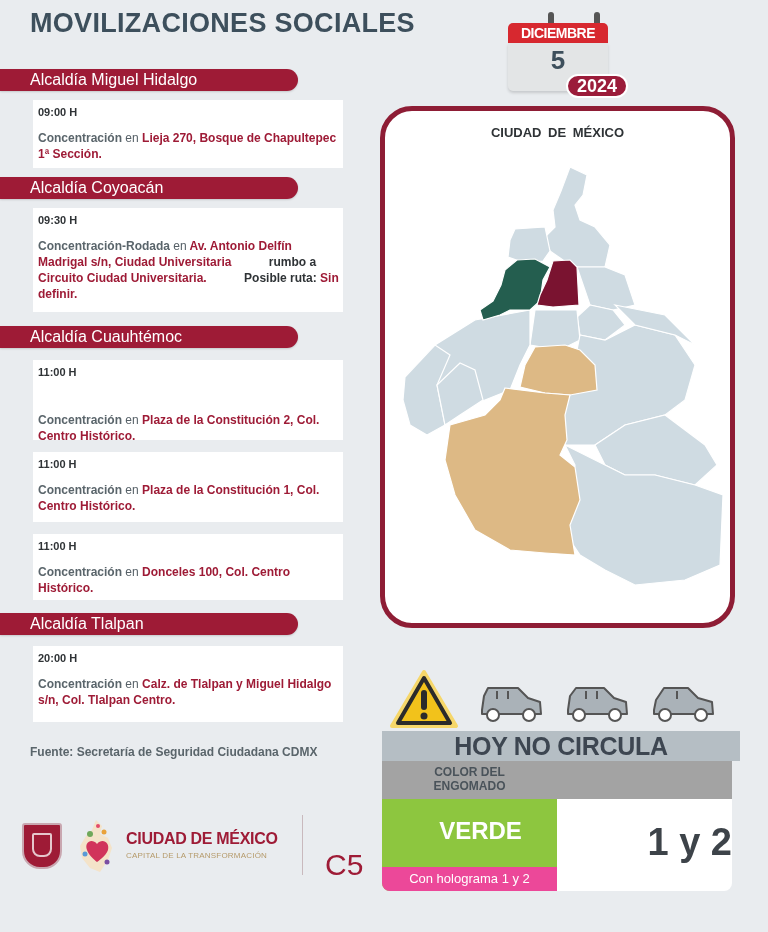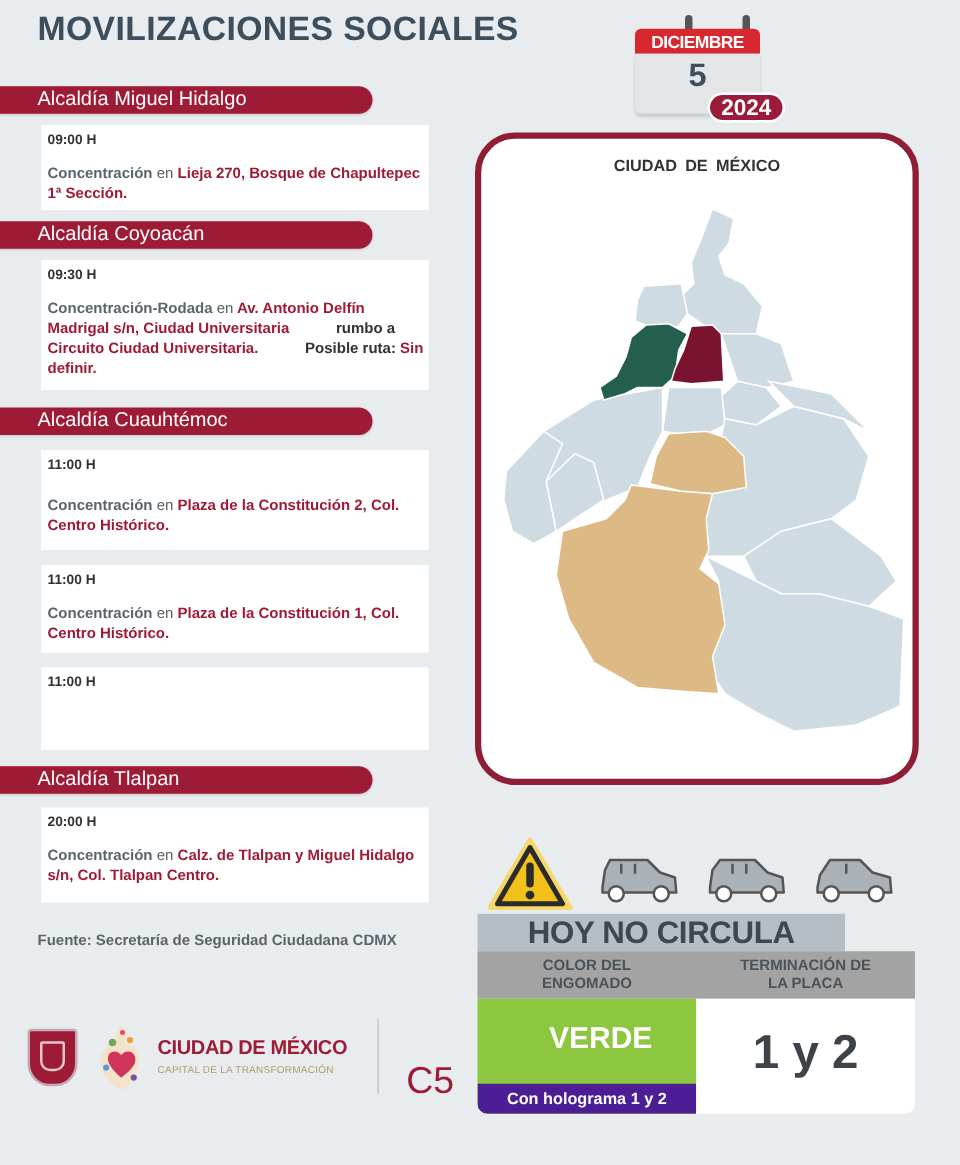--- a/index.html
+++ b/index.html
@@ -39,28 +39,28 @@
   .logo-c5 { position: absolute; left: 325px; top: 848px; font-size: 30px; color: #9e1b36; }
 
   
   .map-panel { position: absolute; left: 380px; top: 106px; width: 355px; height: 522px; background: #fff; border: 5px solid #8e1d35; border-radius: 32px; }
   .map-title { position: absolute; left: 0; top: 14px; width: 100%; text-align: center; font-size: 13px; font-weight: bold; color: #2f3336; word-spacing: 3px; }
   .map-svg { position: absolute; left: 0; top: 0; }
 
   
   .warn { position: absolute; left: 388px; top: 668px; width: 72px; height: 64px; }
   .car { position: absolute; top: 684px; width: 66px; height: 40px; }
-  .hnc-band { position: absolute; left: 382px; top: 731px; width: 294px; height: 30px; background: #b5bec4; color: #3d4651; font-size: 25px; font-weight: bold; text-align: center; line-height: 30px; letter-spacing: -0.3px; }
+  .hnc-band { position: absolute; left: 382px; top: 731px; width: 358px; height: 30px; background: #b5bec4; color: #3d4651; font-size: 25px; font-weight: bold; text-align: center; line-height: 30px; letter-spacing: -0.3px; }
   .hnc-sub { position: absolute; left: 382px; top: 761px; width: 350px; height: 38px; background: #a3a3a3; }
   .hnc-sub div { position: absolute; top: 4px; font-size: 12px; font-weight: bold; color: #4a535a; text-align: center; line-height: 14px; }
   .hnc-color { position: absolute; left: 382px; top: 799px; width: 175px; height: 92px; background: #8dc63f; border-radius: 0 0 0 8px; overflow: hidden; }
   .hnc-color .label { position: absolute; left: 0; top: 18px; width: 197px; text-align: center; color: #fff; font-size: 24px; font-weight: bold; }
-  .hnc-color .holo { position: absolute; left: 0; top: 68px; width: 175px; height: 24px; background: #4c1d95; color: #fff; font-size: 13px; font-weight: bold; text-align: center; line-height: 24px; }
+  .hnc-color .holo { position: absolute; left: 0; top: 68px; width: 175px; height: 24px; background: #ec4899; color: #fff; font-size: 13px; font-weight: normal; text-align: center; line-height: 24px; }
   .hnc-plate { position: absolute; left: 557px; top: 799px; width: 175px; height: 92px; background: #fff; border-radius: 0 0 8px 0; }
-  .hnc-plate .num { position: absolute; left: 0; top: 22px; width: 175px; text-align: center; font-size: 38px; font-weight: bold; color: #3d4349; }
+  .hnc-plate .num { position: absolute; left: 0; top: 22px; width: 175px; text-align: right; font-size: 38px; font-weight: bold; color: #3d4349; }
 </style>
 </head>
 <body>
 
 <div class="title">MOVILIZACIONES SOCIALES</div>
 
 <div class="cal">
   <div class="ring l"></div>
   <div class="ring r"></div>
   <div class="head">DICIEMBRE</div>
@@ -89,36 +89,41 @@
     <span class="dark">rumbo a</span>
     <span class="hl">Circuito Ciudad Universitaria.</span>
     <span class="dark">Posible ruta:</span>
     <span class="hl">Sin definir.</span>
   </div>
 </div>
 
 <div class="section-head" style="top:326px">Alcaldía Cuauhtémoc</div>
 <div class="card" style="top:360px;height:80px">
   <div class="time">11:00 H</div>
-  <div class="desc" style="margin-top:18px">
+  <div class="desc" style="margin-top:34px">
     <span class="lead">Concentración</span>
     <span class="plain">en</span>
     <span class="hl">Plaza de la Constitución 2, Col. Centro Histórico.</span>
   </div>
 </div>
 <div class="card" style="top:452px;height:70px">
   <div class="time">11:00 H</div>
   <div class="desc">
     <span class="lead">Concentración</span>
     <span class="plain">en</span>
     <span class="hl">Plaza de la Constitución 1, Col. Centro Histórico.</span>
   </div>
 </div>
 <div class="card" style="top:534px;height:66px">
   <div class="time">11:00 H</div>
+  <div class="desc">
+    <span class="lead">Concentración</span>
+    <span class="plain">en</span>
+    <span class="hl">Donceles 100, Col. Centro Histórico.</span>
+  </div>
 </div>
 
 <div class="section-head" style="top:613px">Alcaldía Tlalpan</div>
 <div class="card" style="top:646px;height:76px">
   <div class="time">20:00 H</div>
   <div class="desc">
     <span class="lead">Concentración</span>
     <span class="plain">en</span>
     <span class="hl">Calz. de Tlalpan y Miguel Hidalgo s/n, Col. Tlalpan Centro.</span>
   </div>
@@ -207,22 +212,20 @@
   <path d="M4 26 L6 16 L14 4 L38 4 L48 14 L62 18 L63 30 L4 30 Z" fill="#aab2b8" stroke="#555" stroke-width="2" stroke-linejoin="round"></path>
   <line x1="27" y1="7" x2="27" y2="15" stroke="#555" stroke-width="2"></line>
   <circle cx="15" cy="31" r="6" fill="#fff" stroke="#555" stroke-width="2"></circle>
     <circle cx="51" cy="31" r="6" fill="#fff" stroke="#555" stroke-width="2"></circle>
 </svg>
 
 <div class="hnc-band">HOY NO CIRCULA</div>
 <div class="hnc-sub">
   <div style="left:0;width:175px;white-space:pre-line">COLOR DEL
 ENGOMADO</div>
-  <div style="left:175px;width:175px;white-space:pre-line">TERMINACIÓN DE
-LA PLACA</div>
 </div>
 <div class="hnc-color">
   <div class="label">VERDE</div>
   <div class="holo">Con holograma 1 y 2</div>
 </div>
 <div class="hnc-plate">
   <div class="num">1 y 2</div>
 </div>
 
 </body></html>

